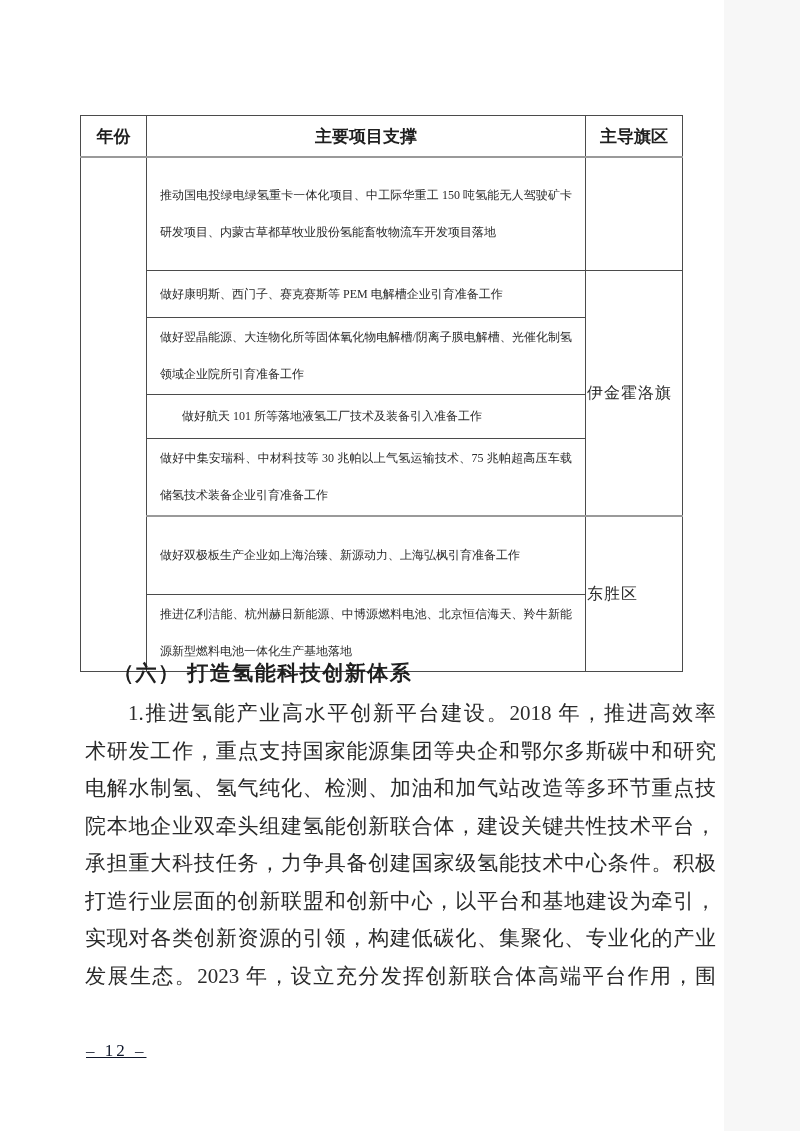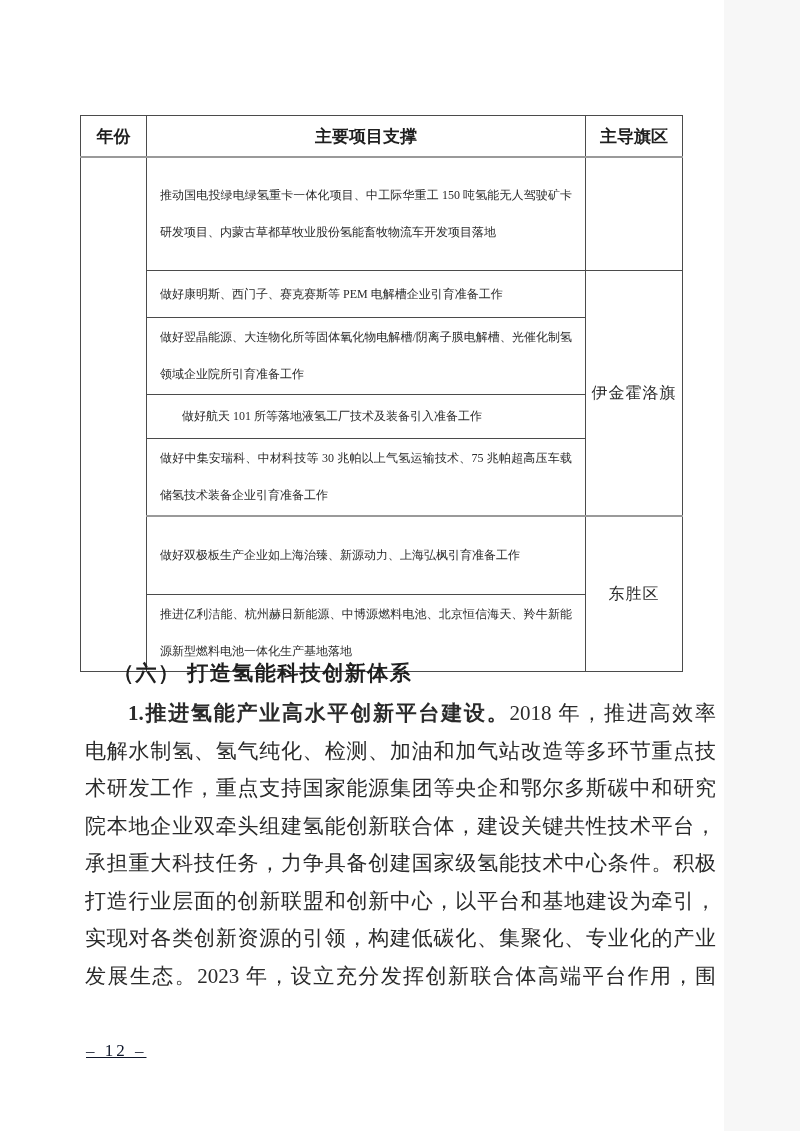--- a/index.html
+++ b/index.html
@@ -41,21 +41,21 @@
     font-size: 12px;
     line-height: 37px;
     padding: 1px 13px;
     text-align: justify;
     vertical-align: middle;
     color: #2b2b2b;
   }
   td.year-cell { vertical-align: top; }
   td.district {
     font-size: 16px;
-    text-align: center;
+    text-align: left;
     vertical-align: middle;
     color: #2b2b2b;
     letter-spacing: 1px;
   }
   tr.r1 td.project { height: 110px; }
   tr.r2 td.project { height: 44px; }
   tr.r3 td.project { height: 71px; }
   tr.r4 td.project { height: 41px; padding-left: 35px; }
   tr.r5 td.project { height: 64px; }
   tr.r6 td.project { height: 75px; }
@@ -82,21 +82,21 @@
     color: #2a2a2a;
   }
   .body-text .line {
     height: 37.5px;
     line-height: 37.5px;
     text-align: justify;
     text-align-last: justify;
     overflow: hidden;
   }
   .body-text .line.first { padding-left: 43px; }
-  .body-text .lead-bold { font-weight: bold; }
+  .body-text .lead-bold { font-weight: normal; }
 
   
   .page-number {
     position: absolute;
     left: 86px; top: 1041px;
     font-size: 17px;
     letter-spacing: 3px;
     color: #0f172a;
     text-decoration: underline;
   }
@@ -145,22 +145,22 @@
       <tr class="r7">
         <td class="project">推进亿利洁能、杭州赫日新能源、中博源燃料电池、北京恒信海天、羚牛新能源新型燃料电池一体化生产基地落地</td>
       </tr>
     </tbody>
   </table>
 
   <div class="section-heading">（六） 打造氢能科技创新体系</div>
 
   <div class="body-text">
     <div class="line first"><span class="lead-bold">1.推进氢能产业高水平创新平台建设。</span><span>2018 年，推进高效率</span></div>
+    <div class="line">术研发工作，重点支持国家能源集团等央企和鄂尔多斯碳中和研究</div>
     <div class="line">电解水制氢、氢气纯化、检测、加油和加气站改造等多环节重点技</div>
-    <div class="line">术研发工作，重点支持国家能源集团等央企和鄂尔多斯碳中和研究</div>
     <div class="line">院本地企业双牵头组建氢能创新联合体，建设关键共性技术平台，</div>
     <div class="line">承担重大科技任务，力争具备创建国家级氢能技术中心条件。积极</div>
     <div class="line">打造行业层面的创新联盟和创新中心，以平台和基地建设为牵引，</div>
     <div class="line">实现对各类创新资源的引领，构建低碳化、集聚化、专业化的产业</div>
     <div class="line">发展生态。2023 年，设立充分发挥创新联合体高端平台作用，围</div>
   </div>
 
   <div class="page-number">– 12 –</div>
 
 </div>

